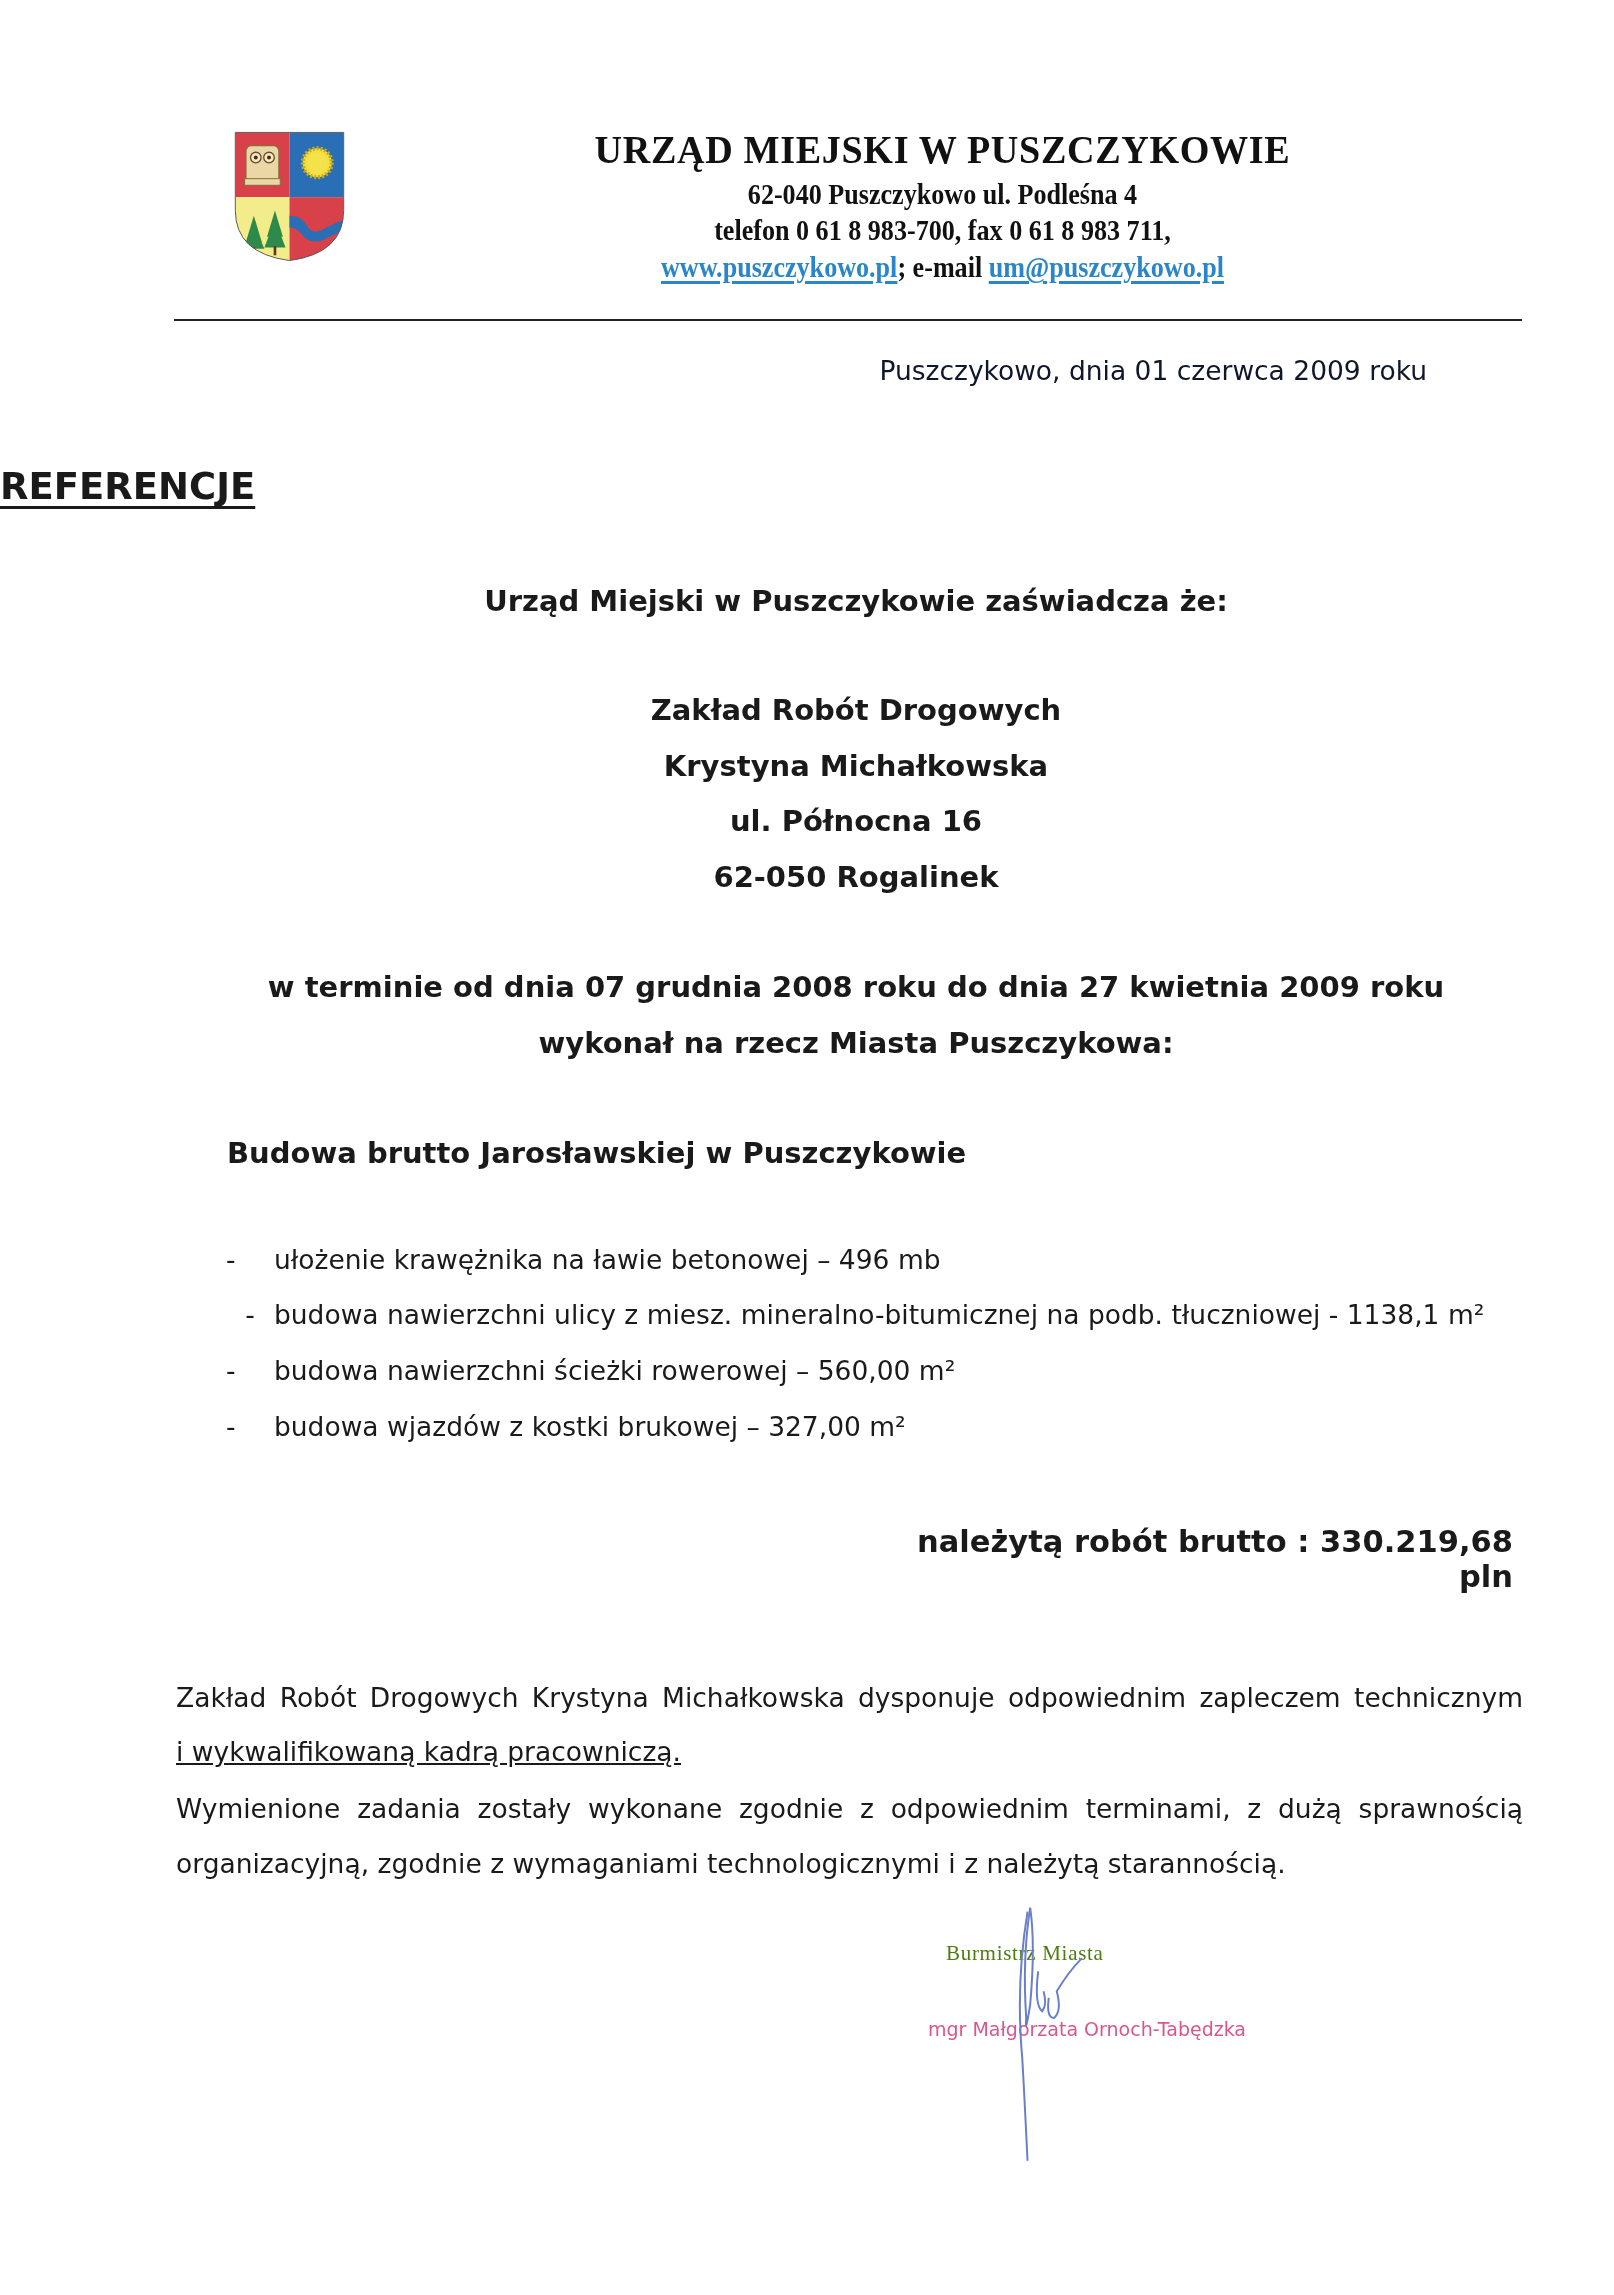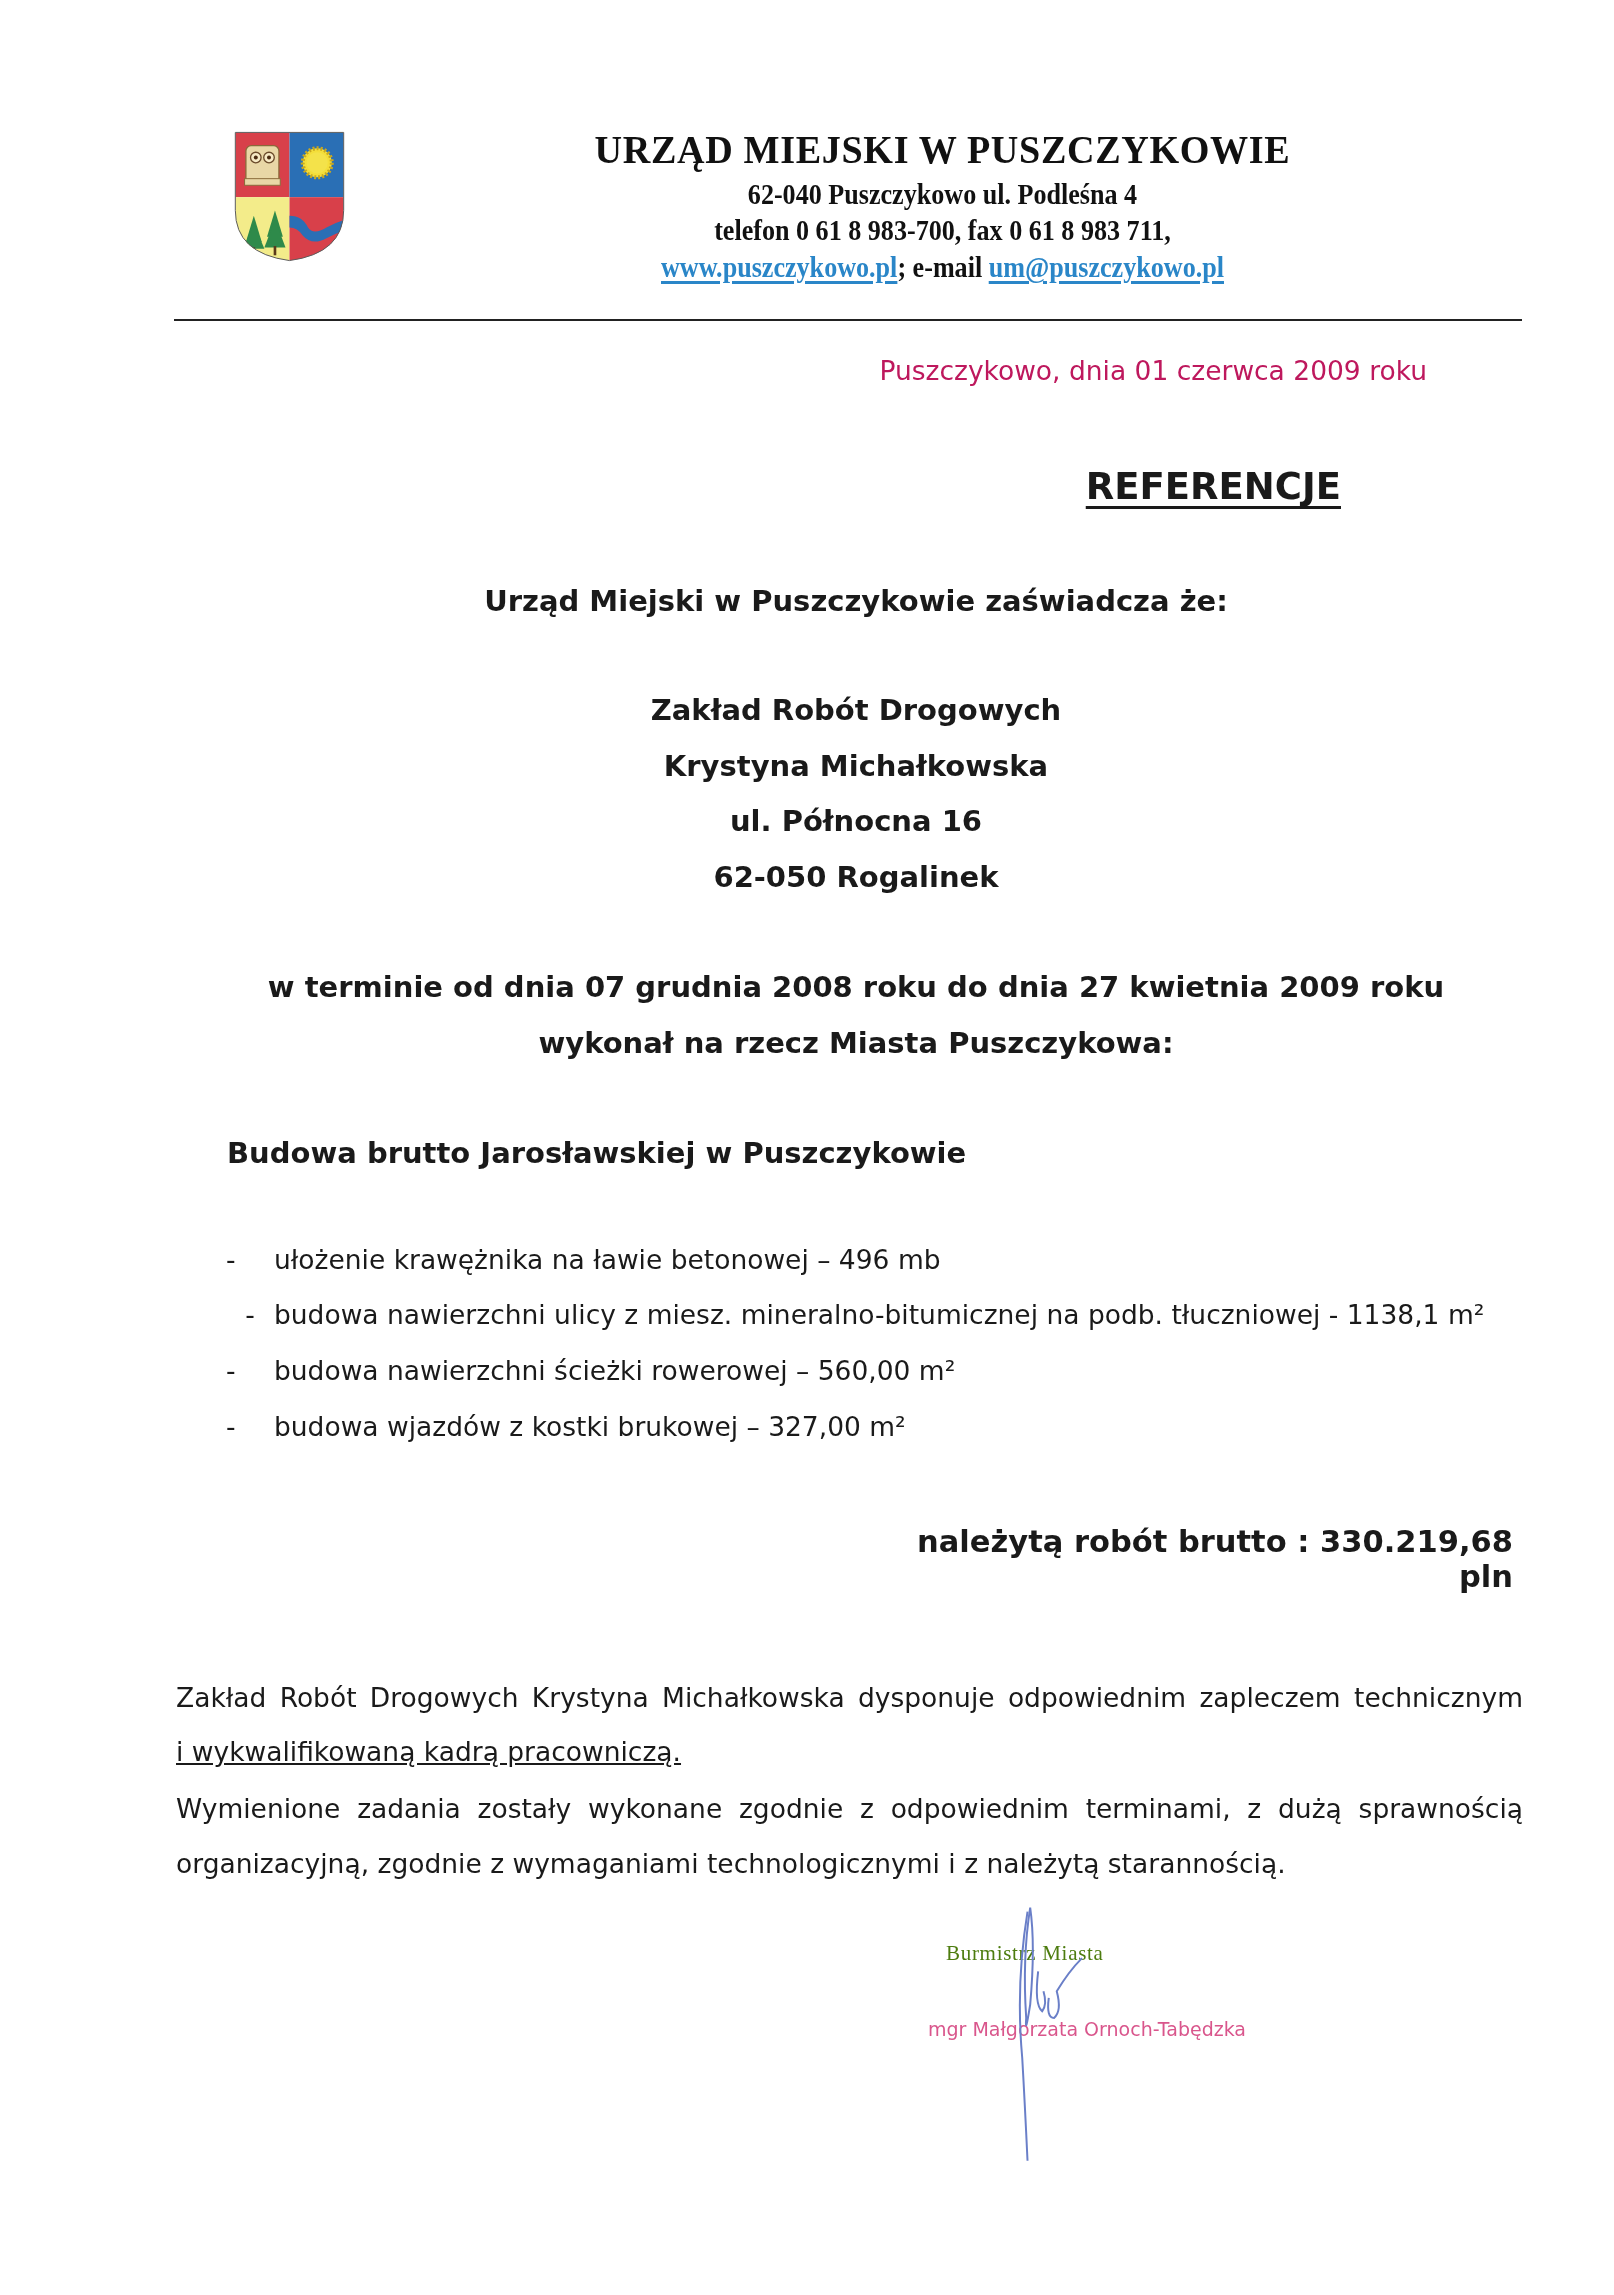--- a/index.html
+++ b/index.html
@@ -13,24 +13,24 @@
 
   
   .lh { left:292px; width:1301px; text-align:center; font-weight:bold; color:#111; }
   #lh-title { top:125px; font-size:41px; letter-spacing:0.7px; transform:scaleX(0.93); }
   #lh-addr  { top:178px; font-size:29px; transform:scaleX(0.9); }
   #lh-phone { top:214px; font-size:29px; transform:scaleX(0.9); }
   #lh-web   { top:251px; font-size:29px; transform:scaleX(0.9); }
   .link { color:#2a86c8; text-decoration:underline; text-decoration-thickness:2.7px; text-underline-offset:4px; }
   #rule { left:174px; top:319px; width:1348px; height:0; border-top:2.7px solid #222; }
 
-  #date { left:830px; top:355px; width:597px; text-align:right; font-size:26.5px; color:#be185d; }
+  #date { left:830px; top:355px; width:597px; text-align:right; font-size:26.5px; color:#0f172a; }
 
-  #ref-title { left:0; width:1302px; top:465px; text-align:right; font-size:37px; font-weight:bold;
-               text-decoration:underline; text-decoration-thickness:3.3px; text-underline-offset:6.6px;padding-left:39px; }
+  #ref-title { left:0; width:1302px; top:465px; text-align:left; font-size:37px; font-weight:bold;
+               text-decoration:underline; text-decoration-thickness:3.3px; text-underline-offset:6.6px; }
 
   .center { left:0; width:1712px; text-align:center; font-weight:bold; font-size:29px; }
   #certify { top:584px; }
   #co1 { top:693px; }
   #co2 { top:749px; }
   #co3 { top:804px; }
   #co4 { top:860px; }
   #period1 { top:970px; }
   #period2 { top:1026px; }
 

